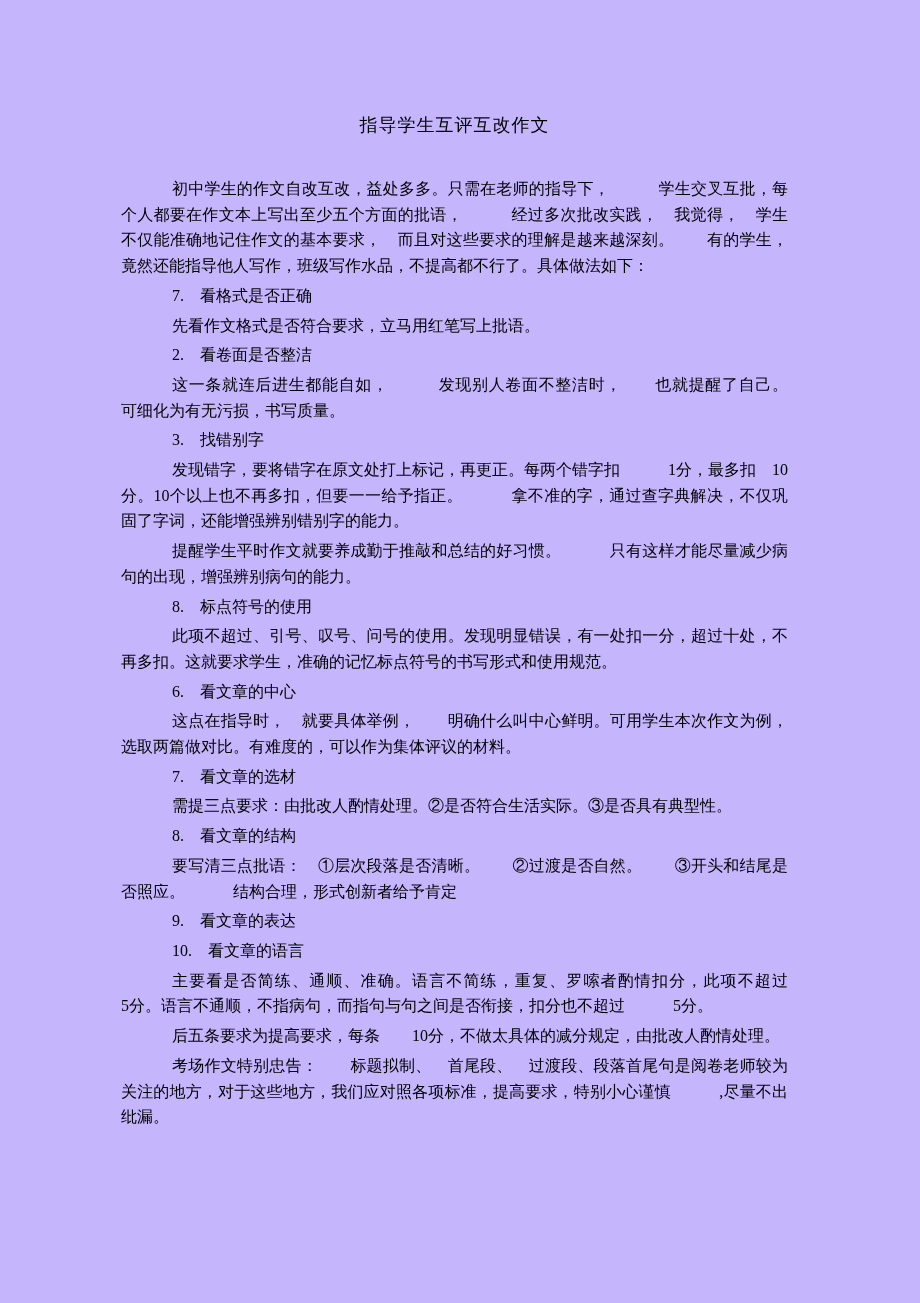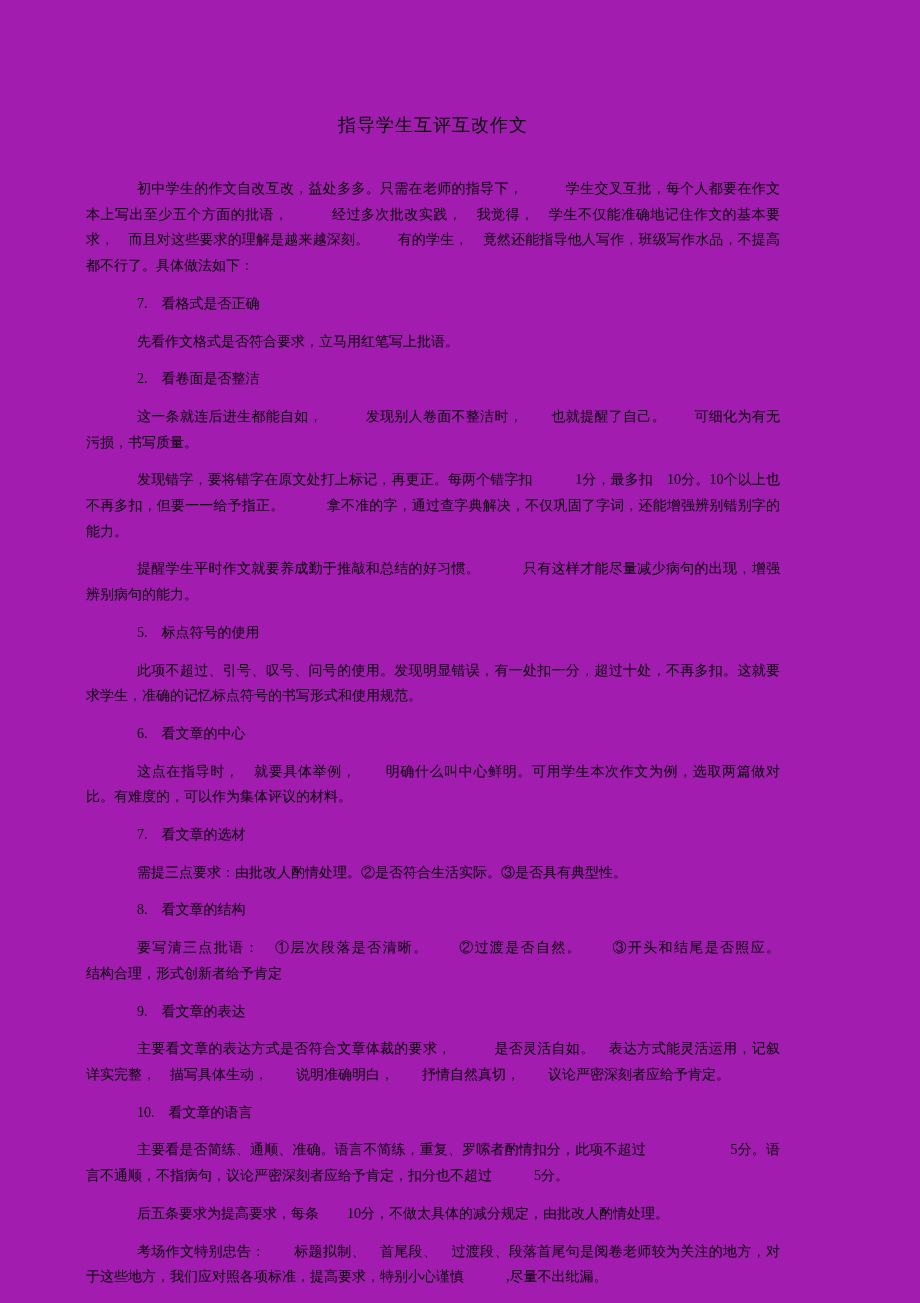--- a/index.html
+++ b/index.html
@@ -8,61 +8,61 @@
     width: 920px;
     height: 1303px;
     background: #ffffff;
     color: #000000;
     font-family: "Liberation Serif", "DejaVu Serif", serif;
     overflow: hidden;
   }
   .page {
     width: 920px;
     height: 1303px;
-    padding: 112px 128px 40px 74px;
-    background: #a21caf;
+    padding: 112px 128px 40px 117px;
+    background: #c4b5fd;
   }
   .doc-title {
     text-align: center;
     font-size: 18px;
     font-weight: 400;
     line-height: 26px;
     margin: 0 0 38px 0;
     letter-spacing: 1px;
   }
   .para {
-    margin: 12px;
-    font-size: 14px;
+    margin: 4px;
+    font-size: 16px;
     line-height: 25.7px;
     text-indent: 51px;
     white-space: pre-wrap;
     text-align: justify;
     word-break: break-all;
   }
 </style>
 </head>
 <body>
 
 <div class="page">
   <h1 class="doc-title">指导学生互评互改作文</h1>
 
   <p class="para">初中学生的作文自改互改，益处多多。只需在老师的指导下，　　　学生交叉互批，每个人都要在作文本上写出至少五个方面的批语，　　　经过多次批改实践，　我觉得，　学生不仅能准确地记住作文的基本要求，　而且对这些要求的理解是越来越深刻。　　有的学生，　竟然还能指导他人写作，班级写作水品，不提高都不行了。具体做法如下：</p>
   <p class="para">7.　看格式是否正确</p>
   <p class="para">先看作文格式是否符合要求，立马用红笔写上批语。</p>
   <p class="para">2.　看卷面是否整洁</p>
   <p class="para">这一条就连后进生都能自如，　　　发现别人卷面不整洁时，　　也就提醒了自己。　　可细化为有无污损，书写质量。</p>
+  <p class="para">3.　找错别字</p>
   <p class="para">发现错字，要将错字在原文处打上标记，再更正。每两个错字扣　　　1分，最多扣　10分。10个以上也不再多扣，但要一一给予指正。　　　拿不准的字，通过查字典解决，不仅巩固了字词，还能增强辨别错别字的能力。</p>
   <p class="para">提醒学生平时作文就要养成勤于推敲和总结的好习惯。　　　只有这样才能尽量减少病句的出现，增强辨别病句的能力。</p>
-  <p class="para">5.　标点符号的使用</p>
+  <p class="para">8.　标点符号的使用</p>
   <p class="para">此项不超过、引号、叹号、问号的使用。发现明显错误，有一处扣一分，超过十处，不再多扣。这就要求学生，准确的记忆标点符号的书写形式和使用规范。</p>
   <p class="para">6.　看文章的中心</p>
   <p class="para">这点在指导时，　就要具体举例，　　明确什么叫中心鲜明。可用学生本次作文为例，选取两篇做对比。有难度的，可以作为集体评议的材料。</p>
   <p class="para">7.　看文章的选材</p>
   <p class="para">需提三点要求：由批改人酌情处理。②是否符合生活实际。③是否具有典型性。</p>
   <p class="para">8.　看文章的结构</p>
   <p class="para">要写清三点批语：　①层次段落是否清晰。　　②过渡是否自然。　　③开头和结尾是否照应。　　　结构合理，形式创新者给予肯定</p>
   <p class="para">9.　看文章的表达</p>
-  <p class="para">主要看文章的表达方式是否符合文章体裁的要求，　　　是否灵活自如。　表达方式能灵活运用，记叙详实完整，　描写具体生动，　　说明准确明白，　　抒情自然真切，　　议论严密深刻者应给予肯定。</p>
   <p class="para">10.　看文章的语言</p>
-  <p class="para">主要看是否简练、通顺、准确。语言不简练，重复、罗嗦者酌情扣分，此项不超过　　　　　　5分。语言不通顺，不指病句，议论严密深刻者应给予肯定，扣分也不超过　　　5分。</p>
+  <p class="para">主要看是否简练、通顺、准确。语言不简练，重复、罗嗦者酌情扣分，此项不超过　　　　　　5分。语言不通顺，不指病句，而指句与句之间是否衔接，扣分也不超过　　　5分。</p>
   <p class="para">后五条要求为提高要求，每条　　10分，不做太具体的减分规定，由批改人酌情处理。</p>
   <p class="para">考场作文特别忠告：　　标题拟制、　首尾段、　过渡段、段落首尾句是阅卷老师较为关注的地方，对于这些地方，我们应对照各项标准，提高要求，特别小心谨慎　　　,尽量不出纰漏。</p>
 </div>
 
 </body></html>

